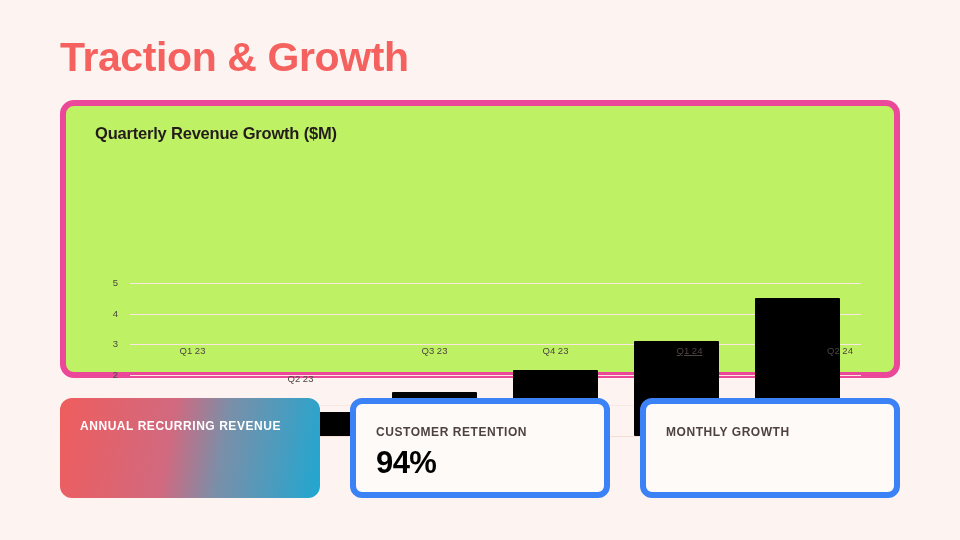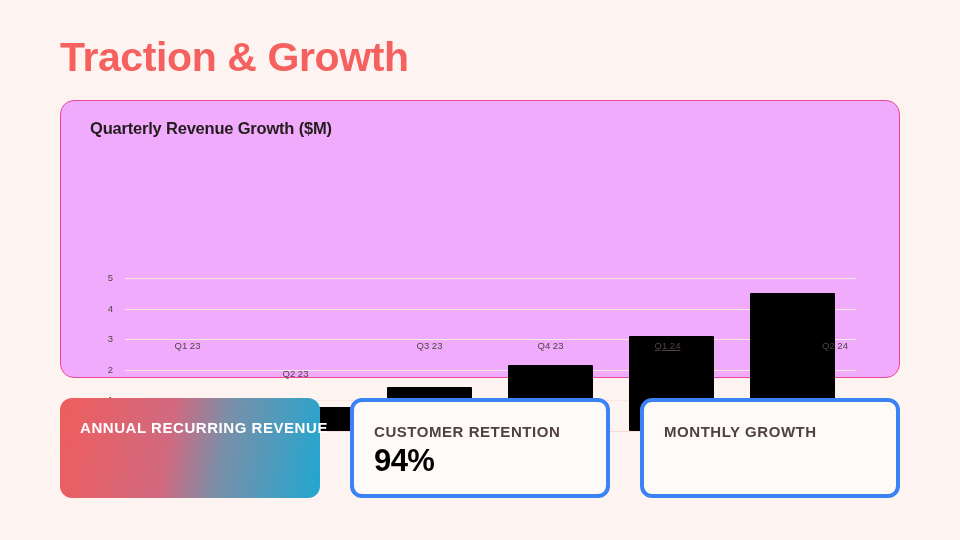--- a/index.html
+++ b/index.html
@@ -29,22 +29,22 @@
   }
 
   
   .chart-card {
     position: absolute;
     left: 60px;
     top: 100px;
     width: 840px;
     height: 278px;
     box-sizing: border-box;
-    background: #f0abfc;
-    border: 1px solid #ec4899;
+    background: #bef264;
+    border: 6px solid #ec4899;
     border-radius: 14px;
   }
   .chart-title {
     position: absolute;
     left: 29px;
     top: 18px;
     font-size: 16.5px;
     font-weight: bold;
     color: #241c1c;
     letter-spacing: -0.2px;
@@ -105,27 +105,27 @@
     border-radius: 12px;
   }
   .kpi-1 {
     left: 60px;
     background: linear-gradient(100deg, #ef5d5d 0%, #d1697f 42%, #7a8fa9 62%, #20a7d1 100%);
   }
   .kpi-2 { left: 350px; }
   .kpi-3 { left: 640px; }
   .kpi-plain {
     background: #fefaf8;
-    border: 4px solid #3b82f6;
+    border: 6px solid #3b82f6;
   }
   .kpi-label {
     position: absolute;
     left: 20px;
     top: 21px;
-    font-size: 15px;
+    font-size: 12px;
     font-weight: bold;
     letter-spacing: 0.55px;
     white-space: nowrap;
   }
   .kpi-label-light { color: #ffffff; }
   .kpi-label-dark { color: #4e4240; }
   .kpi-value {
     position: absolute;
     left: 20px;
     top: 38px;
@@ -167,21 +167,21 @@
     <div class="bar" style="left:205px; width:85px; top:305.5px; height:24.5px;"></div>
     <div class="bar" style="left:326px; width:85px; top:285.6px; height:44.4px;"></div>
     <div class="bar" style="left:447px; width:85px; top:264.2px; height:65.8px;"></div>
     <div class="bar" style="left:568px; width:85px; top:235.1px; height:94.9px;"></div>
     <div class="bar" style="left:689px; width:85px; top:192.3px; height:137.7px;"></div>
 
     <div class="xtick" style="left:84px;  width:85px;">Q1 23</div>
     <div class="xtick" style="left:192px; width:85px;margin-top:28px;">Q2 23</div>
     <div class="xtick" style="left:326px; width:85px;">Q3 23</div>
     <div class="xtick" style="left:447px; width:85px;">Q4 23</div>
-    <div class="xtick" style="left:564px; width:85px;text-decoration:underline;">Q1 24</div>
+    <div class="xtick" style="left:581px; width:85px;text-decoration:underline;">Q1 24</div>
     <div class="xtick" style="left:721px; width:106px;">Q2 24</div>
 
   </div>
 </div>
 
 <div class="kpi kpi-1">
   <div class="kpi-label kpi-label-light">ANNUAL RECURRING REVENUE</div>
 </div>
 
 <div class="kpi kpi-2 kpi-plain">

